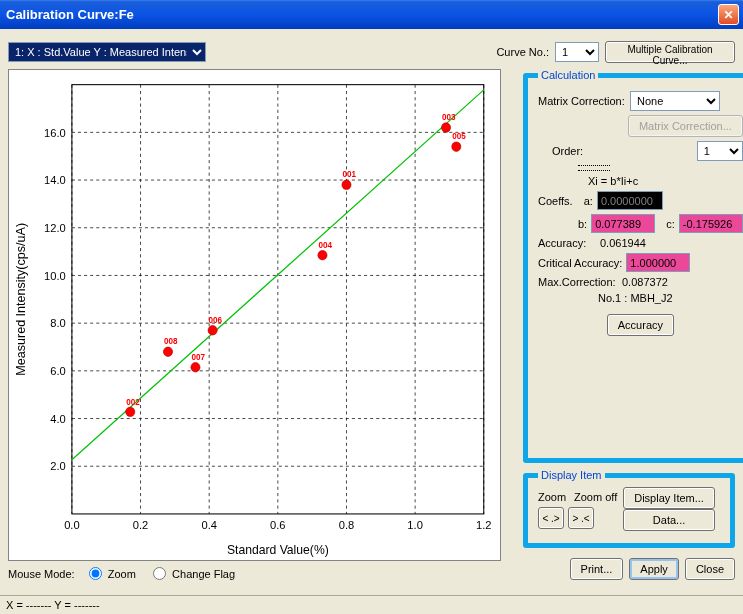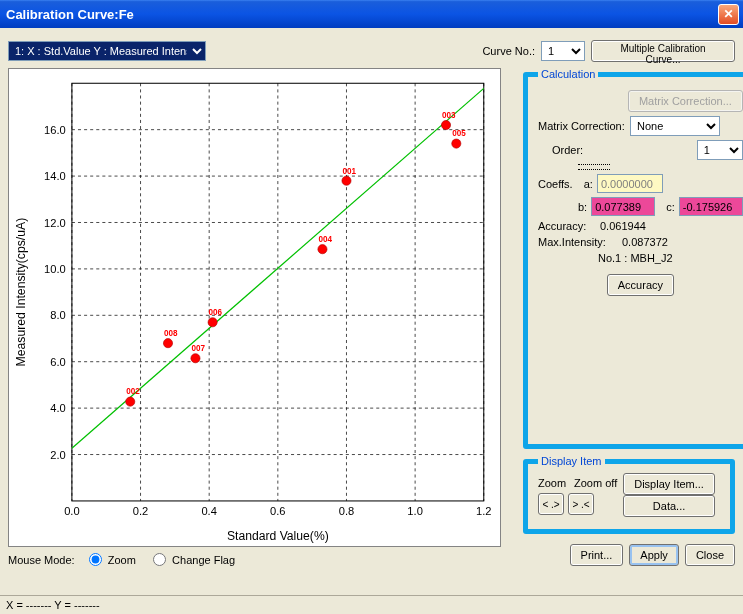--- a/index.html
+++ b/index.html
@@ -76,21 +76,21 @@
   }
   .spacer { flex: 1; }
   .input {
     font: inherit;
     background: #ec4899;
     border: 1px solid #7f9db9;
     height: 19px;
     padding: 1px 3px;
   }
   .input:disabled {
-    background: #fef9c3;
+    background: #000000;
     color: #808080;
   }
   fieldset {
     border: 5px solid #0ea5e9;
     border-radius: 3px;
     padding: 6px 8px 10px 10px;
     margin: 0 0 6px 16px;
   }
   legend { color: #0046d5; padding: 0 3px; font-size: 11px; }
   .main-row {
@@ -116,21 +116,21 @@
     flex-direction: column;
   }
   .row { display: flex; align-items: center; gap: 4px; margin: 4px 0; }
   .dotted { border-bottom: 1px dotted #000; width: 32px; height: 1px; display:inline-block; }
   .radio { vertical-align: middle; margin: 0 2px 0 0; }
   .statusbar {
     border-top: 1px solid #aca899;
     background: #ece9d8;
     padding: 3px 6px;
     font-size: 11px;
-    margin-top: 21px;
+    margin-top: 7px;
   }
   .btn.arrow { width: 26px; padding: 2px 0; font-family: Arial; font-size: 10px;}
   .tick-label { font-size: 11px; fill: #000; }
   .chart-axis-title { font-size: 12px; fill: #000; }
   .pt-label { font-size: 8px; fill: #ff0000; font-weight: bold; font-family: Arial;}
   .zoom-label {font-size:11px;}
 </style>
 </head>
 <body>
 
@@ -142,21 +142,21 @@
 <div class="body">
   <div class="topbar">
     <select class="select blue">
       <option>1:  X : Std.Value  Y : Measured Intensity</option>
     </select>
     <span class="spacer"></span>
     <span>Curve No.:</span>
     <select class="select" style="width:44px">
       <option>1</option>
     </select>
-    <button class="btn" style="width:144px;font-size:10px;">Multiple Calibration Curve...</button>
+    <button class="btn" style="width:130px;font-size:10px;">Multiple Calibration Curve...</button>
   </div>
 
   <div class="main-row">
     <div class="chart-pane">
       <div class="chart-wrap">
         <svg id="chart-svg" width="100%" height="100%" viewBox="0 0 484 468" preserveAspectRatio="none">
             <line x1="62" y1="14" x2="62" y2="424" stroke="#000" stroke-dasharray="3 3" stroke-width="0.7"></line>
             <text x="62" y="438" text-anchor="middle" class="tick-label">0.0</text>
             <line x1="129.66666666666669" y1="14" x2="129.66666666666669" y2="424" stroke="#000" stroke-dasharray="3 3" stroke-width="0.7"></line>
             <text x="129.66666666666669" y="438" text-anchor="middle" class="tick-label">0.2</text>
@@ -215,59 +215,66 @@
         <span>Zoom</span>
         &nbsp;&nbsp;&nbsp;
         <input type="radio" class="radio" style="">
         <span>Change Flag</span>
       </div>
     </div>
 
     <div class="side">
       <fieldset style="flex:1;">
         <legend>Calculation</legend>
-        <div class="row" style="justify-content:flex-end;">
-          <button class="btn" disabled="">Matrix Correction...</button>
-        </div>
         <div class="row">
           <span style="width:88px">Matrix Correction:</span>
           <select class="select" style="width:90px">
             <option>None</option>
           </select>
+        </div>
+        <div class="row" style="justify-content:flex-end;">
+          <button class="btn" disabled="">Matrix Correction...</button>
         </div>
         <div class="row" style="margin-left:14px;justify-content:space-between;">
           <span style="width:42px">Order:</span>
           <select class="select" style="width:46px">
             <option>1</option>
           </select>
         </div>
         <div class="row" style="margin-left:40px;">
             <span class="dotted"></span>
           </div>
         <div class="row" style="margin-left:40px;">
             <span class="dotted"></span>
           </div>
+        <div class="row" style="margin-left:50px;">
+          <span>Xi = b*Ii+c</span>
+        </div>
         <div class="row">
           <span>Coeffs.</span>&nbsp;
           <span>a:</span>
           <input class="input" disabled="" style="width: 66px;" value="0.0000000">
         </div>
         <div class="row" style="margin-left:40px;">
           <span>b:</span>
           <input class="input" style="width: 64px;" value="0.077389">
           &nbsp;
           <span>c:</span>
           <input class="input" style="width: 64px;" value="-0.175926">
         </div>
         <div class="row">
           <span style="width:58px">Accuracy:</span>
           <span>0.061944</span>
         </div>
         <div class="row">
-          <span style="width:80px">Max.Intensity:</span>
+          <span>Critical Accuracy:</span>
+          <input class="input" style="width: 64px;" value="1.000000">
+        </div>
+        <div class="row">
+          <span style="width:80px">Max.Correction:</span>
           <span>0.087372</span>
         </div>
         <div class="row" style="margin-left:60px;">
           <span>No.1 : MBH_J2</span>
         </div>
         <div class="row" style="justify-content:center;margin-top:10px;">
           <button class="btn">Accuracy</button>
         </div>
       </fieldset>
 

